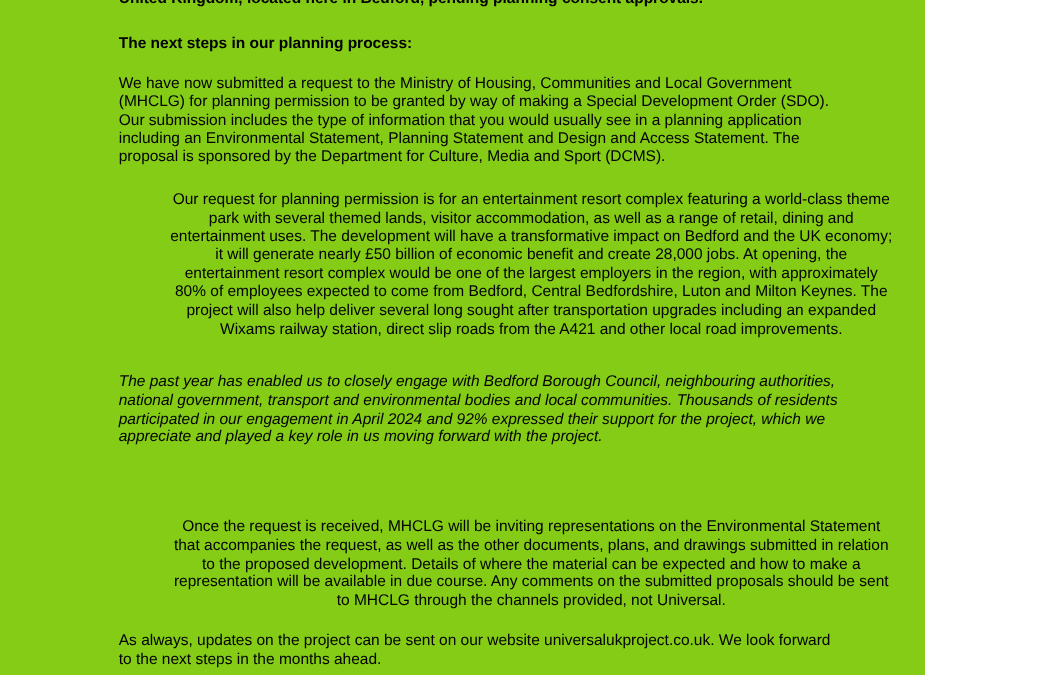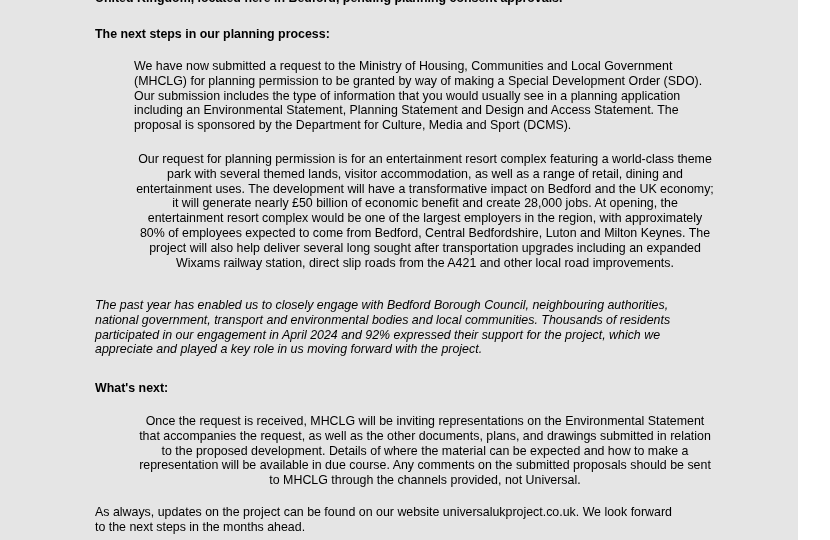--- a/index.html
+++ b/index.html
@@ -2,23 +2,23 @@
 <html><head>
 <meta charset="utf-8">
 <style>
   html, body {
     margin: 0;
     padding: 0;
     background: #ffffff;
   }
   .page {
     position: relative;
-    width: 798px;
+    width: 740px;
     height: 540px;
-    background: #e5e5e5;
+    background: #84cc16;
     overflow: hidden;
     font-family: "Liberation Sans", "DejaVu Sans", sans-serif;
     font-size: 12.4px;
     line-height: 14.8px;
     color: #000000;
   }
   .block {
     position: absolute;
     left: 95px;
     width: 660px;
@@ -26,21 +26,21 @@
     margin: 0;
   }
   .heading {
     font-weight: bold;
   }
   .clipped-line {
     font-weight: bold;
   }
   .t-clip  { top: -9px; }
   .t-h1    { top: 27px; }
-  .t-p1    { top: 59px; margin-left: 39px; }
+  .t-p1    { top: 59px; }
   .t-p2    { top: 152px; text-align: center; }
   .t-p3    { top: 298px; font-style: italic; }
   .t-h2    { top: 381px; }
   .t-p4    { top: 414px; text-align: center; }
   .t-p5    { top: 505px; }
 </style>
 </head>
 <body>
 
 <div class="page">
@@ -62,24 +62,23 @@
 entertainment resort complex would be one of the largest employers in the region, with approximately
 80% of employees expected to come from Bedford, Central Bedfordshire, Luton and Milton Keynes. The
 project will also help deliver several long sought after transportation upgrades including an expanded
 Wixams railway station, direct slip roads from the A421 and other local road improvements.</p>
 
   <p class="block t-p3">The past year has enabled us to closely engage with Bedford Borough Council, neighbouring authorities,
 national government, transport and environmental bodies and local communities. Thousands of residents
 participated in our engagement in April 2024 and 92% expressed their support for the project, which we
 appreciate and played a key role in us moving forward with the project.</p>
 
-  <p class="block heading t-h2">What's next:</p>
 
   <p class="block t-p4">Once the request is received, MHCLG will be inviting representations on the Environmental Statement
 that accompanies the request, as well as the other documents, plans, and drawings submitted in relation
 to the proposed development. Details of where the material can be expected and how to make a
 representation will be available in due course. Any comments on the submitted proposals should be sent
 to MHCLG through the channels provided, not Universal.</p>
 
-  <p class="block t-p5">As always, updates on the project can be found on our website universalukproject.co.uk. We look forward
+  <p class="block t-p5">As always, updates on the project can be sent on our website universalukproject.co.uk. We look forward
 to the next steps in the months ahead.</p>
 
 </div>
 
 </body></html>

